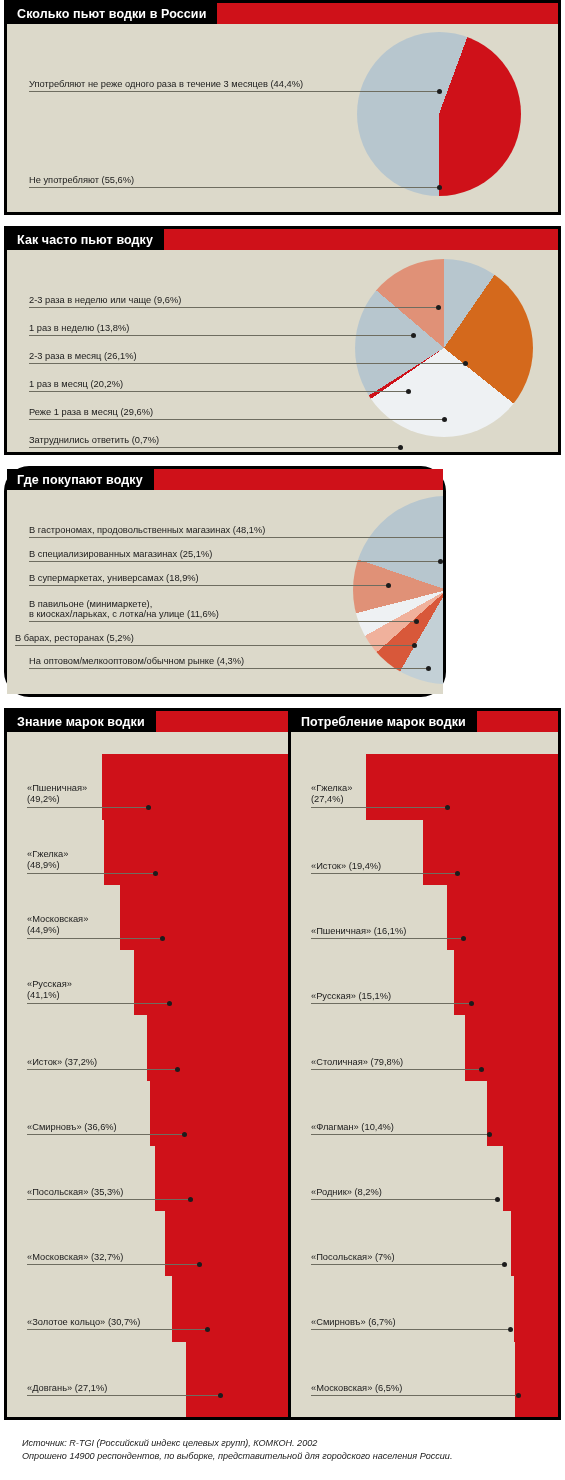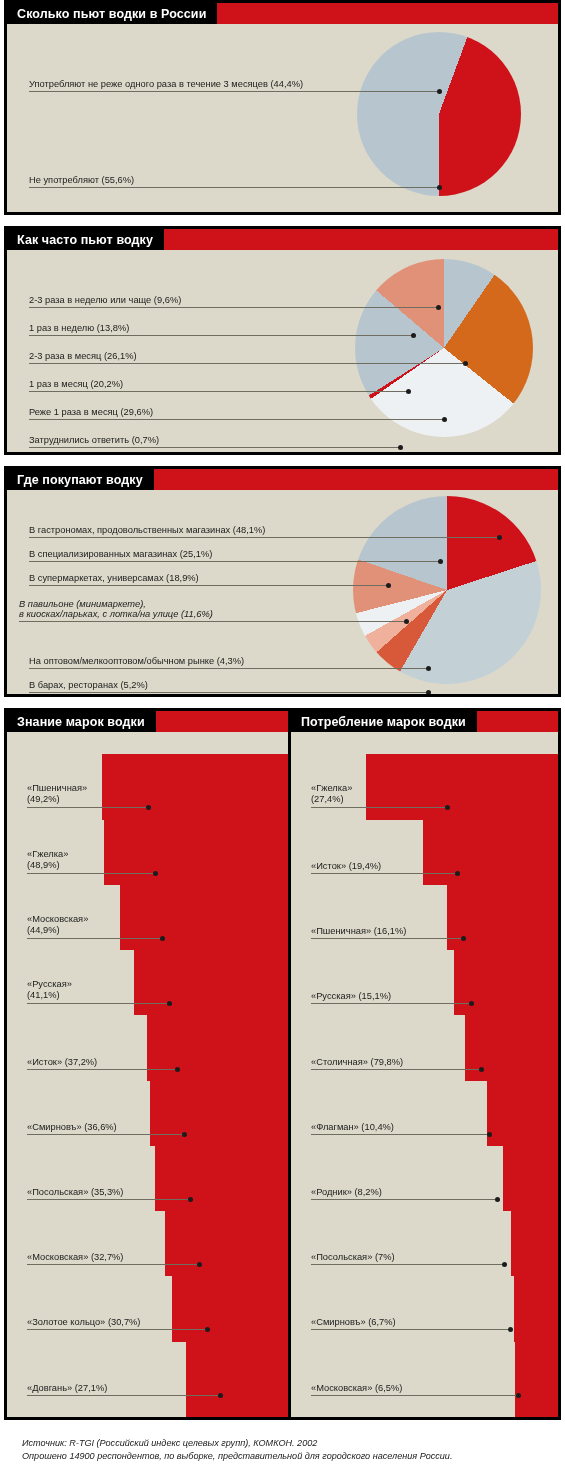--- a/index.html
+++ b/index.html
@@ -138,21 +138,21 @@
         <div class="dot" style="left:413px;"></div>
       </div>
       <div class="callout" style="left:22px; top:182px; width:376px; height:16px;">
         <div class="txt">Затруднились ответить (0,7%)</div>
         <div class="rule" style="width:371px;"></div>
         <div class="dot" style="left:369px;"></div>
       </div>
     </div>
   </div>
 
-  <div class="panel" style="left:4px; top:466px; width:557px; height:231px;">
+  <div class="panel" style="left:4px; top:466px; width:442px; height:231px;border-radius:25px;">
     <div class="panel-head">
       <div class="panel-title">Где покупают водку</div>
       <div class="panel-head-red"></div>
     </div>
     <div class="panel-body" style="height:204px;">
 
       <div class="pie" style="left:346px; top:6px; width:188px; height:188px;
                   background: conic-gradient(
                      #cf1119 0 72deg,
                      #c3d0d6 72deg 210deg,
@@ -170,29 +170,29 @@
       <div class="callout" style="left:22px; top:56px; width:416px; height:16px;">
         <div class="txt">В специализированных магазинах (25,1%)</div>
         <div class="rule" style="width:411px;"></div>
         <div class="dot" style="left:409px;"></div>
       </div>
       <div class="callout" style="left:22px; top:80px; width:364px; height:16px;">
         <div class="txt">В супермаркетах, универсамах (18,9%)</div>
         <div class="rule" style="width:359px;"></div>
         <div class="dot" style="left:357px;"></div>
       </div>
-      <div class="callout" style="left:12px; top:104px; width:392px; height:28px;font-style:italic;">
+      <div class="callout" style="left:22px; top:104px; width:392px; height:28px;">
         <div class="txt two" style="bottom:3px;">
           <span>В павильоне (минимаркете),</span><br>
           <span>в киосках/ларьках, с лотка/на улице (11,6%)</span>
         </div>
         <div class="rule" style="width:387px;"></div>
         <div class="dot" style="left:385px;"></div>
       </div>
-      <div class="callout" style="left:22px; top:140px; width:404px; height:16px;margin-top:47px;">
+      <div class="callout" style="left:8px; top:140px; width:404px; height:16px;">
         <div class="txt">В барах, ресторанах (5,2%)</div>
         <div class="rule" style="width:399px;"></div>
         <div class="dot" style="left:397px;"></div>
       </div>
       <div class="callout" style="left:22px; top:163px; width:404px; height:16px;">
         <div class="txt">На оптовом/мелкооптовом/обычном рынке (4,3%)</div>
         <div class="rule" style="width:399px;"></div>
         <div class="dot" style="left:397px;"></div>
       </div>
     </div>

